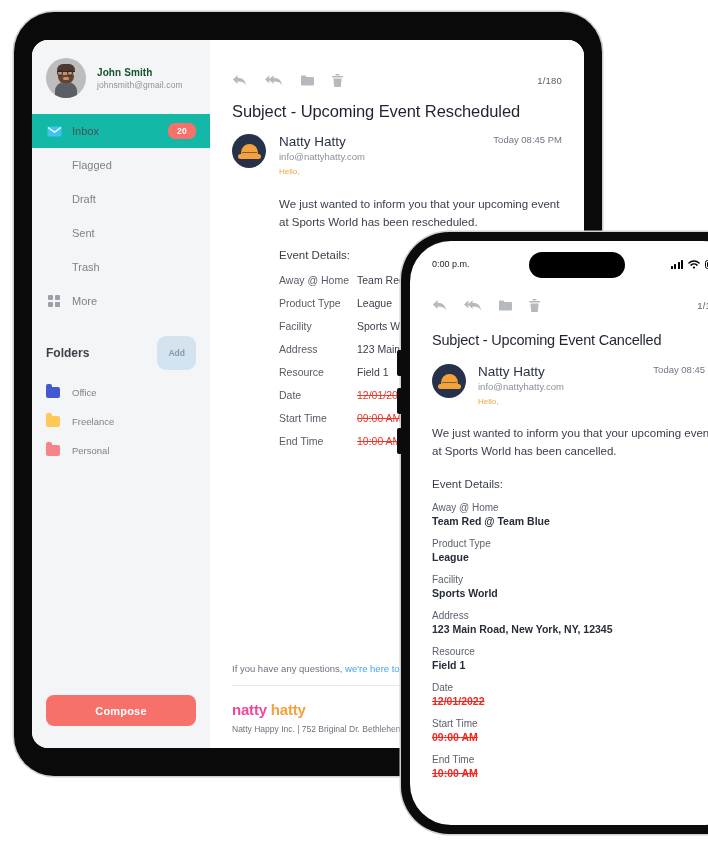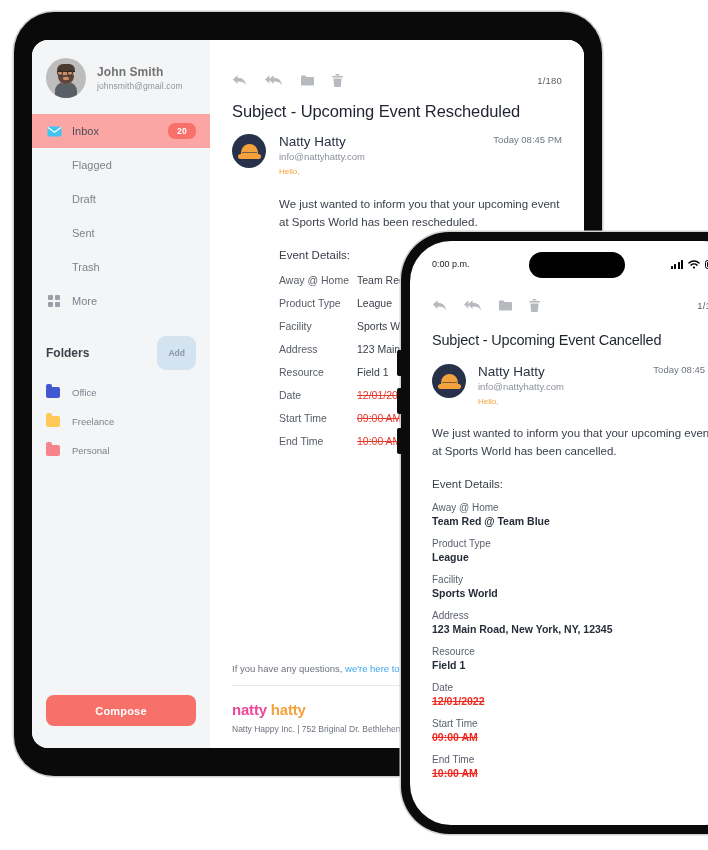--- a/index.html
+++ b/index.html
@@ -35,29 +35,29 @@
   }
   .av-body{position:absolute;left:9px;bottom:0;width:22px;height:16px;background:#5a5f66;border-radius:9px 9px 0 0;}
   .av-head{position:absolute;left:12px;top:8px;width:16px;height:18px;background:#c98e6a;border-radius:8px 8px 7px 7px;}
   .av-hair{position:absolute;left:11px;top:6px;width:18px;height:8px;background:#4a3a30;border-radius:9px 9px 3px 3px;}
   .av-beard{position:absolute;left:12px;top:17px;width:16px;height:9px;background:#4a3a30;border-radius:0 0 8px 8px;opacity:.85;}
   .av-mouth{position:absolute;left:17px;top:19px;width:6px;height:3px;background:#c98e6a;border-radius:3px;}
   .av-glass{position:absolute;left:11px;top:13px;width:18px;height:5px;border-top:1.4px solid #2f2a26;}
   .av-gl,.av-gr{position:absolute;top:12px;width:6px;height:6px;border:1.3px solid #2f2a26;border-radius:50%;}
   .av-gl{left:11px;} .av-gr{left:21px;}
   .profile-text{display:flex;flex-direction:column;gap:2px;min-width:0;}
-  .pname{font-size:12px;font-weight:700;color:#737373;letter-spacing:.1px;}
+  .pname{font-size:10px;font-weight:700;color:#14532d;letter-spacing:.1px;}
   .pmail{font-size:8.5px;color:#8e939b;letter-spacing:.1px;}
 
   .navlist{display:flex;flex-direction:column;}
   .navitem{
     height:34px; display:flex; align-items:center; gap:10px;
     padding:0 14px; font-size:11px; color:#7d828b; position:relative; cursor:pointer;
   }
-  .navitem.active{background:#fca5a5;color:#3c4149;font-weight:400;justify-content:center;}
+  .navitem.active{background:#14b8a6;color:#3c4149;font-weight:400;justify-content:center;}
   .navitem .nlabel{flex:1;}
   .navitem.active .nlabel{color:#4b5059;}
   .nav-icon{width:16px;flex:0 0 16px;display:flex;align-items:center;justify-content:center;}
   .badge{
     background:#f8706a;color:#fff;font-size:8.5px;font-weight:700;
     border-radius:7px;padding:3px 9px;letter-spacing:.3px;
   }
 
   .folders-head{
     display:flex;align-items:center;justify-content:space-between;

